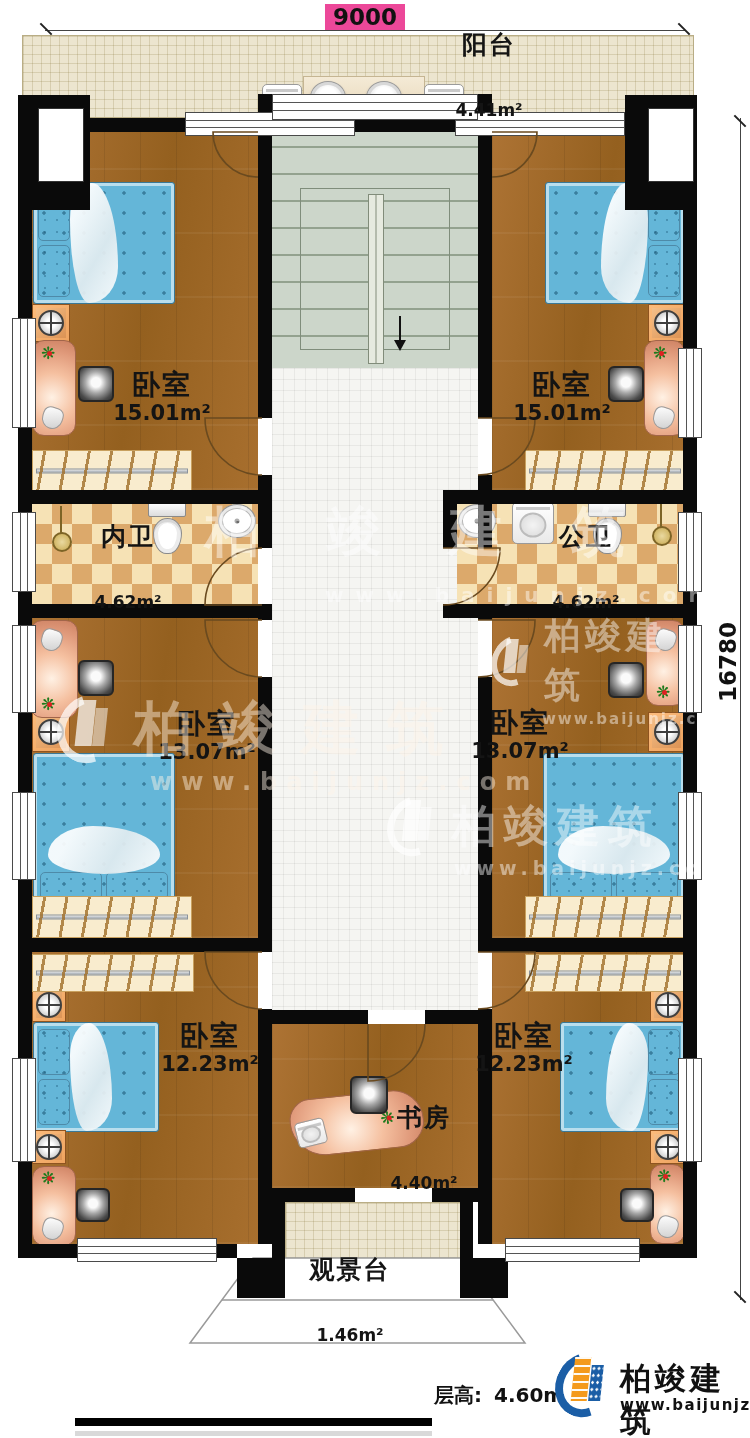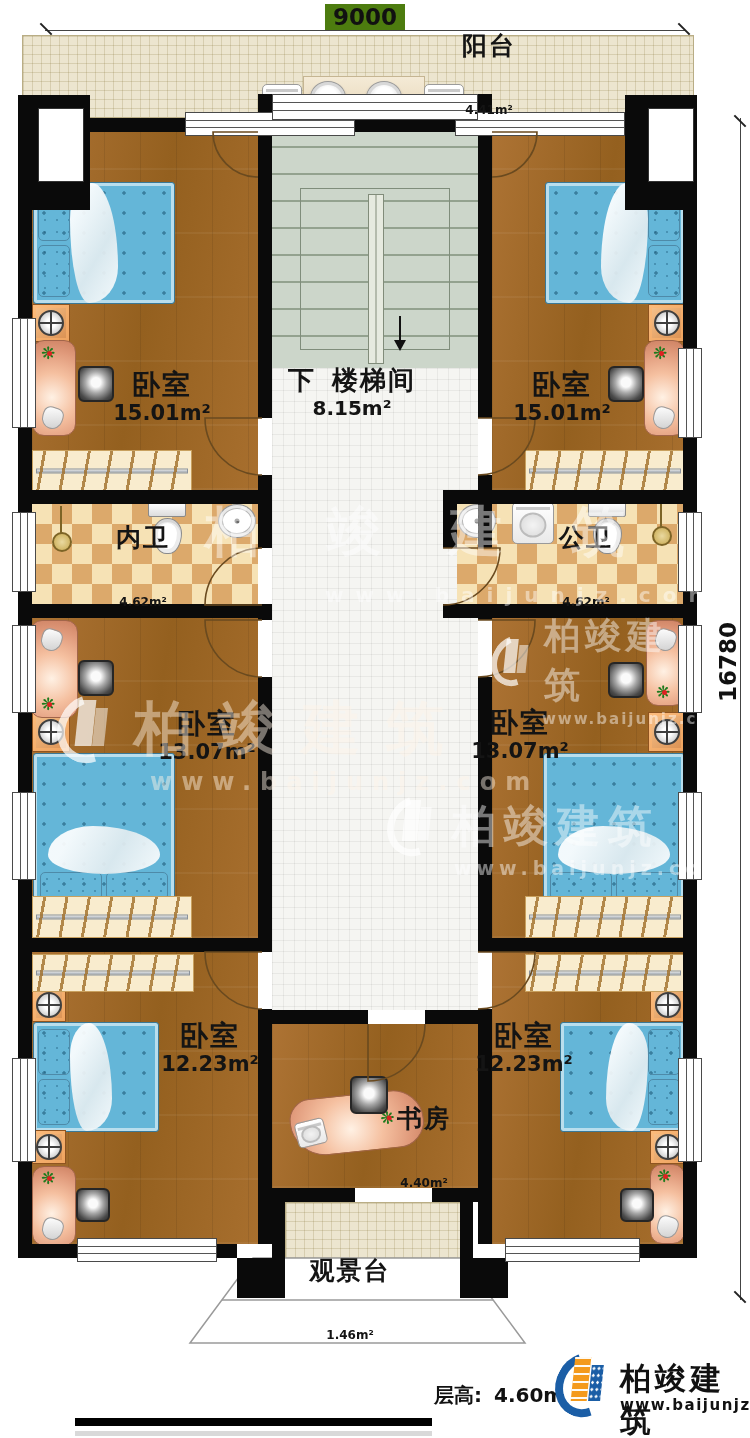--- a/index.html
+++ b/index.html
@@ -88,27 +88,27 @@
   .stair-outline{position:absolute;z-index:3;border:1px solid #7f8d7b;}
   .rail{position:absolute;z-index:4;background:#e6eadf;border:1px solid #818c7a;}
   .rail::after{content:"";position:absolute;left:50%;top:0;bottom:0;width:1px;background:#818c7a;transform:translateX(-50%);}
   .darrow{position:absolute;z-index:5;width:2px;height:26px;background:#111;}
   .darrow::after{content:"";position:absolute;left:-5px;top:24px;border:6px solid transparent;border-top:11px solid #111;}
   
   .rlabel{position:absolute;transform:translate(-50%,-50%);text-align:center;font-weight:700;
     color:#141414;white-space:nowrap;z-index:35;}
   .rname{font-size:28px;letter-spacing:2px;line-height:1.15;}
   .rarea{font-size:21px;letter-spacing:0;}
-  .sm .rname{font-size:25px;font-family:Liberation Mono, monospace;} .sm .rarea{font-size:12px;margin-top:40px;}
+  .sm .rname{font-size:25px;} .sm .rarea{font-size:17px;margin-top:40px;}
   .md .rname{font-size:26px;} .md .rarea{font-size:20px;}
   .lg .rname{font-size:30px;} .lg .rarea{font-size:23px;}
   
   .dimline-h{position:absolute;height:1px;background:#444;z-index:6;}
   .dimline-v{position:absolute;width:1px;background:#444;z-index:6;}
-  .dimlabel{position:absolute;transform:translate(-50%,-50%);background:#4d7c0f;padding:0 8px;
+  .dimlabel{position:absolute;transform:translate(-50%,-50%);background:#ec4899;padding:0 8px;
     font-size:23px;font-weight:700;color:#111;z-index:7;}
   .dimlabel.rot{transform:translate(-50%,-50%) rotate(-90deg);background:transparent;}
   .tick{position:absolute;width:16px;height:2px;background:#222;transform:rotate(45deg);z-index:7;}
   
   .wm{position:absolute;z-index:50;pointer-events:none;}
   .wm-row{display:flex;align-items:center;}
   .wm-name{font-weight:700;color:rgba(255,255,255,.45);}
   .wm-url{font-weight:700;color:rgba(255,255,255,.45);}
   .wm-a .wm-name{font-size:54px;letter-spacing:68px;}
   .wm-a .wm-url{font-size:20px;letter-spacing:12px;margin-top:14px;margin-left:120px;}
@@ -374,29 +374,25 @@
   </svg>
 
   <div class="rlabel sm" style="left:489px;top:75px;">
     <div class="rname">阳台</div>
     <div class="rarea">4.41m²</div>
     </div>
   <div class="rlabel" style="left:162px;top:397px;">
     <div class="rname">卧室</div>
     <div class="rarea">15.01m²</div>
     </div>
-  <div class="rlabel md" style="left:352px;top:393px;">
-    <div class="rname"><span>下</span><span style="margin-left:16px;">楼梯间</span></div>
-    <div class="rarea">8.15m²</div>
-    </div>
   <div class="rlabel" style="left:562px;top:397px;">
     <div class="rname">卧室</div>
     <div class="rarea">15.01m²</div>
     </div>
-  <div class="rlabel sm" style="left:143px;top:567px;text-align:center;">
+  <div class="rlabel sm" style="left:128px;top:567px;text-align:center;">
     <div class="rname">内卫</div>
     <div class="rarea">4.62m²</div>
     </div>
   <div class="rlabel sm" style="left:586px;top:567px;">
     <div class="rname">公卫</div>
     <div class="rarea">4.62m²</div>
     </div>
   <div class="rlabel" style="left:207px;top:736px;">
     <div class="rname">卧室</div>
     <div class="rarea">13.07m²</div>

